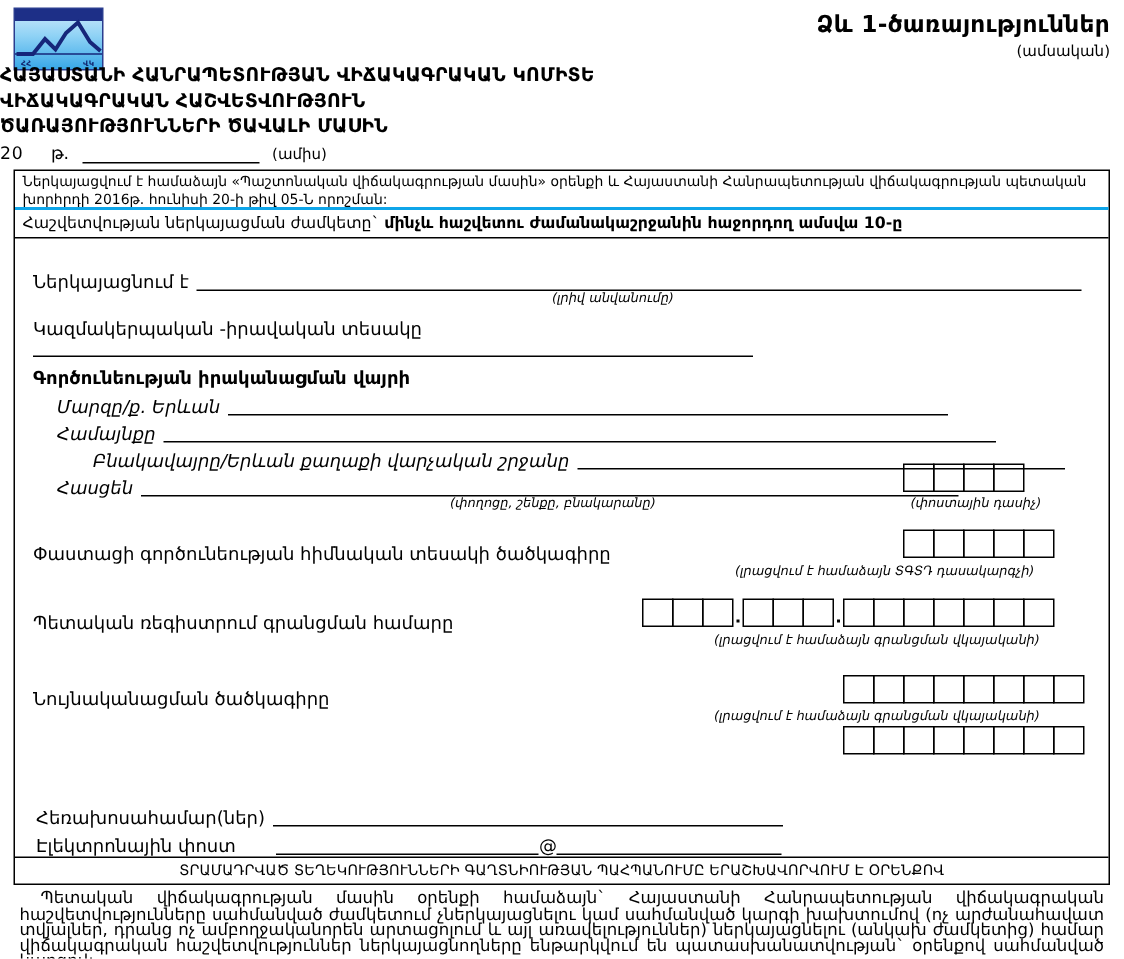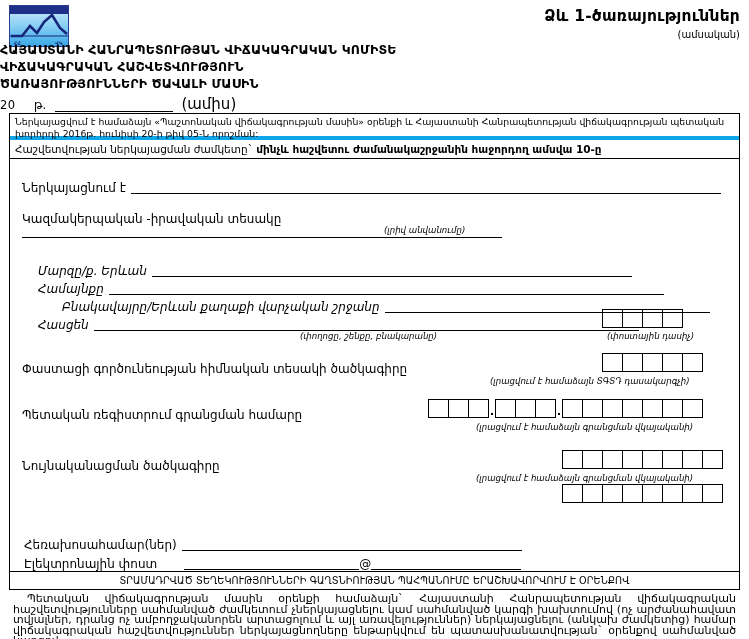--- a/index.html
+++ b/index.html
@@ -97,37 +97,37 @@
   }
   .dateline .u {
     display: inline-block;
     width: 118px;
     border-bottom: 1px solid #000;
     height: 11px;
     margin: 0 5px;
     vertical-align: middle;
   }
   .dateline .yr { letter-spacing: 0.5px; }
-  .dateline .sm { font-size: 15px; }
+  .dateline .sm { font-size: 10px; }
 
   
   .body-box {
     position: absolute;
     left: 9px;
     top: 113px;
     width: 731px;
     height: 477px;
     border: 1px solid #000;
     box-sizing: border-box;
   }
   .legal-note {
     padding: 2px 4px 2px 5px;
     font-size: 9.3px;
     line-height: 11.5px;
-    border-bottom: 4px solid #0ea5e9;
+    border-bottom: 2px solid #0ea5e9;
     height: 26px;
     box-sizing: border-box;
   }
   .deadline {
     padding: 3px 5px 2px 5px;
     font-size: 10.5px;
     border-bottom: 1px solid #000;
     height: 19px;
     box-sizing: border-box;
     white-space: nowrap;
@@ -269,27 +269,30 @@
     <div class="deadline">
       <span>Հաշվետվության ներկայացման ժամկետը` </span><b>մինչև հաշվետու ժամանակաշրջանին հաջորդող ամսվա 10-ը</b>
     </div>
 
     <div class="fields">
 
       <div class="row" style="left:12px; top:18px;">
         <span class="lbl">Ներկայացնում է</span>
         <span class="rule" style="width:590px;"></span>
       </div>
-      <div class="hint" style="left:374px; top:35px;margin-top:31px;">(լրիվ անվանումը)</div>
+      <div class="hint" style="left:358px; top:35px;">(լրիվ անվանումը)</div>
 
       <div class="row" style="left:12px; top:49px;">
         <span class="lbl">Կազմակերպական -իրավական տեսակը</span>
       </div>
       <div class="wide-rule" style="left:12px; top:78px; width:480px;"></div>
 
+      <div class="row" style="left:12px; top:82px;">
+        <span class="lbl bold">Գործունեության իրականացման վայրի</span>
+      </div>
 
       <div class="row" style="left:28px; top:101px;">
         <span class="lbl ital">Մարզը/ք. Երևան</span>
         <span class="rule" style="width:480px;"></span>
       </div>
 
       <div class="row" style="left:28px; top:119px;">
         <span class="lbl ital">Համայնքը</span>
         <span class="rule" style="width:555px;"></span>
       </div>

